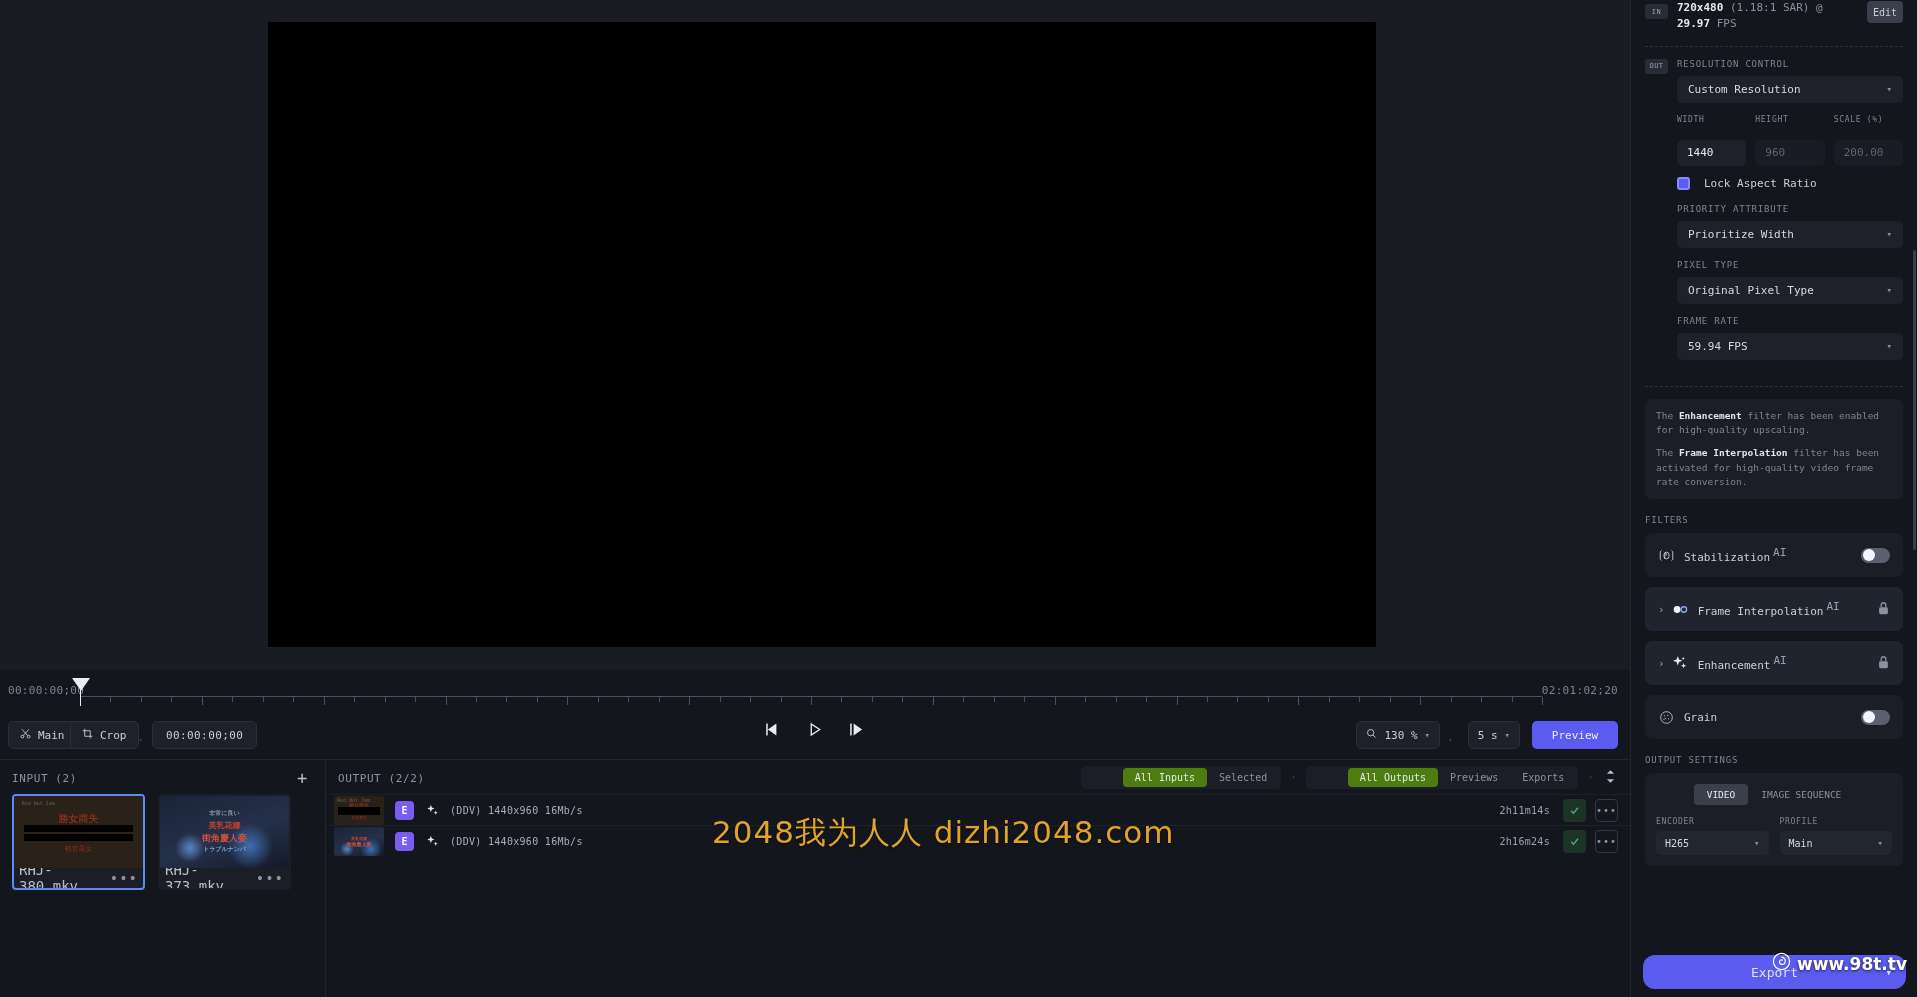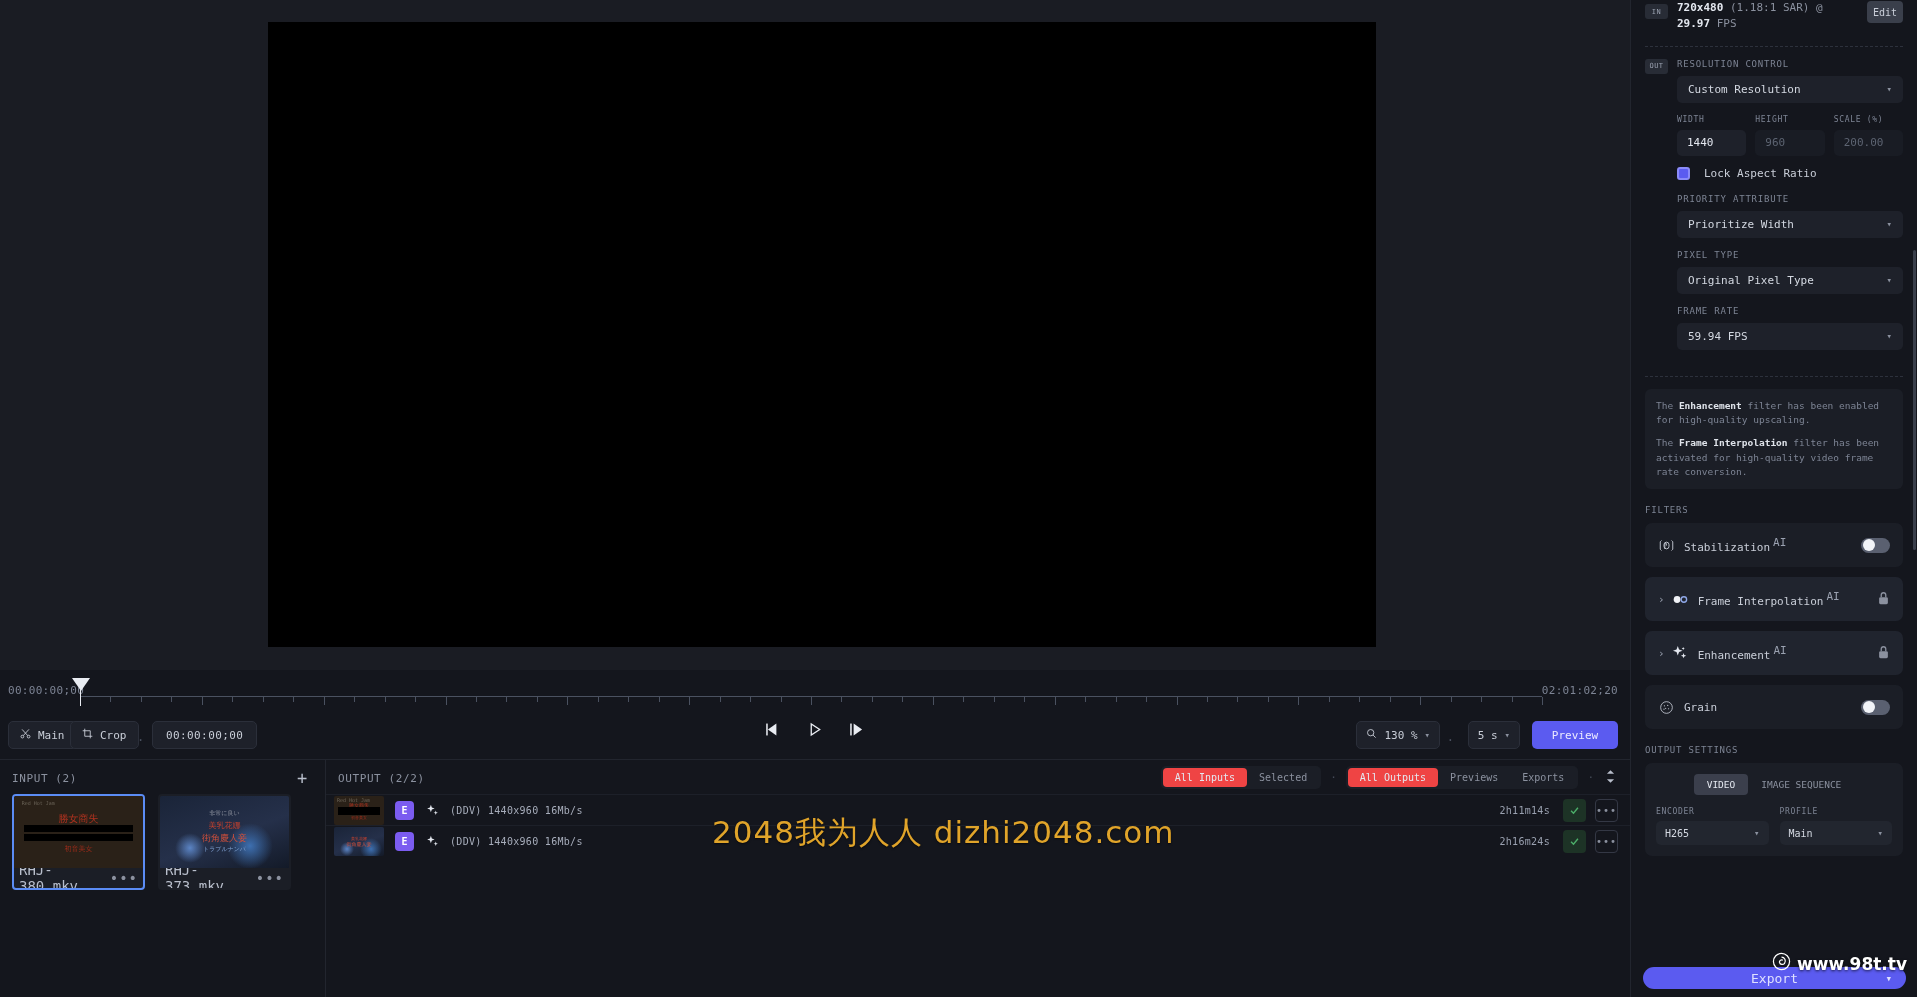--- a/index.html
+++ b/index.html
@@ -128,42 +128,42 @@
 
   
   .art1 { background: #2a2118; width: 100%; height: 100%; position: relative; }
   .art1 .ttl { position: absolute; left: 50%; top: 22%; transform: translateX(-50%);
     font-size: 10px; color: #b0321f; white-space: nowrap; }
   .art1 .bar { position: absolute; left: 8%; width: 84%; height: 7px; background: #000; }
   .art1 .b1 { top: 40%; } .art1 .b2 { top: 53%; }
   .art1 .sub { position: absolute; left: 50%; top: 66%; transform: translateX(-50%);
     font-size: 7px; color: #9d2b1a; white-space: nowrap; }
   .art1 .tiny { position: absolute; left: 6%; top: 6%; font-size: 5px; color: #6b6458; }
-  .art2 { background: linear-gradient(160deg,#1a2438 0%,#25304a 55%,#131a28 100%); width:100%; height:100%; position: relative; }
+  .art2 { background: linear-gradient(160deg,#1a2438 0%,#25304a 55%,#131a28 100%); width:100%; height:100%; position: relative; font-weight: bold; }
   .art2 .o1 { position: absolute; left: 52%; top: 38%; width: 46px; height: 46px;
     border-radius: 50%; background: radial-gradient(circle,#3d6fb0 0%,rgba(30,48,80,0) 70%); }
   .art2 .o2 { position: absolute; left: 12%; top: 52%; width: 30px; height: 30px;
     border-radius: 50%; background: radial-gradient(circle,#5b84c4 0%,rgba(30,48,80,0) 70%); }
   .art2 .ln { position: absolute; left: 6%; width: 88%; font-size: 8px; color: #c4412e;
     text-align: center; white-space: nowrap; overflow: hidden; }
   .art2 .l1 { top: 18%; font-size: 6px; color: #8a8f9c; }
   .art2 .l2 { top: 34%; }
   .art2 .l3 { top: 50%; font-size: 9px; color: #d4503a; }
   .art2 .l4 { top: 68%; font-size: 6px; color: #7fa0d0; }
 
   .output-pane { flex: 1; height: 237px; background: #14161d; position: relative; }
   .out-head { position: relative; height: 34px; }
   .out-title { position: absolute; left: 12px; top: 12px; font-size: 11px; color: #8b919f; letter-spacing: .6px; }
   .seg-wrap { position: absolute; right: 12px; top: 6px; display: flex; align-items: center; gap: 9px; }
   .seg-group { display: flex; background: #1b1e26; border-radius: 5px; padding: 2px; }
   .seg {
     padding: 4px 12px; font-size: 10px; color: #8b919f; border-radius: 4px; cursor: pointer;
     white-space: nowrap;
   }
-  .seg.on { background: #ef4444; color: #e4e8f0; }
+  .seg.on { background: #4d7c0f; color: #e4e8f0; margin-left: 40px; }
   .seg-dot { color: #444a57; font-size: 11px; }
   .sort-icon { color: #b9bfcc; font-size: 12px; cursor: pointer; padding: 0 3px; }
 
   .out-row {
     display: flex; align-items: center; height: 31px;
     border-top: 1px solid #1d2029; position: relative; cursor: pointer;
   }
   .row-thumb { width: 50px; height: 29px; margin-left: 8px; overflow: hidden; border-radius: 2px; flex: none; }
   .badge-e {
     width: 19px; height: 19px; margin-left: 11px; flex: none;
@@ -224,21 +224,21 @@
   .select {
     height: 27px; background: #1e212a; border-radius: 5px;
     display: flex; align-items: center; justify-content: space-between;
     padding: 0 11px; font-size: 11px; color: #d4d9e2; cursor: pointer;
     margin-bottom: 12px;
   }
   .chev { color: #8b919f; font-size: 9px; }
 
   .field-row { display: flex; gap: 9px; margin-bottom: 11px; }
   .field { flex: 1; }
-  .field-label { font-size: 8px; color: #7d8494; letter-spacing: .7px; margin-bottom: 6px; }
+  .field-label { font-size: 8px; color: #7d8494; letter-spacing: .7px; margin-bottom: 16px; }
   .field-input {
     height: 26px; background: #1e212a; border-radius: 5px;
     display: flex; align-items: center; padding: 0 10px;
     font-size: 11px; color: #e4e8f0;
   }
   .field-input.ghost { color: #5d6472; background: #191c24; }
 
   .check-row { display: flex; align-items: flex-start; gap: 14px; margin-bottom: 14px; }
   .checkbox {
     width: 13px; height: 13px; border-radius: 3px;
@@ -287,21 +287,21 @@
   .enc-row { display: flex; gap: 11px; }
   .enc-col { flex: 1; }
   .enc-lbl { font-size: 8px; color: #7d8494; letter-spacing: .7px; margin-bottom: 5px; }
   .enc-sel {
     height: 24px; background: #22262f; border-radius: 5px;
     display: flex; align-items: center; justify-content: space-between;
     padding: 0 9px; font-size: 10px; color: #d4d9e2; cursor: pointer;
   }
 
   .export-bar {
-    position: absolute; left: 12px; bottom: 8px; width: 263px; height: 22px;
+    position: absolute; left: 12px; bottom: 8px; width: 263px; height: 34px;
     background: #5b5bf0; border-radius: 12px;
     display: flex; align-items: center; justify-content: center;
     font-size: 13px; color: #dfe0ff; cursor: pointer; z-index: 30;
   }
   .export-chev { position: absolute; right: 14px; color: #dfe0ff; font-size: 11px; }
   .brand-wm {
     position: absolute; right: 10px; bottom: 22px; z-index: 35;
     display: flex; align-items: center; gap: 6px;
     font-family: "DejaVu Sans", sans-serif;
     font-size: 17px; font-weight: bold; color: #ffffff;

